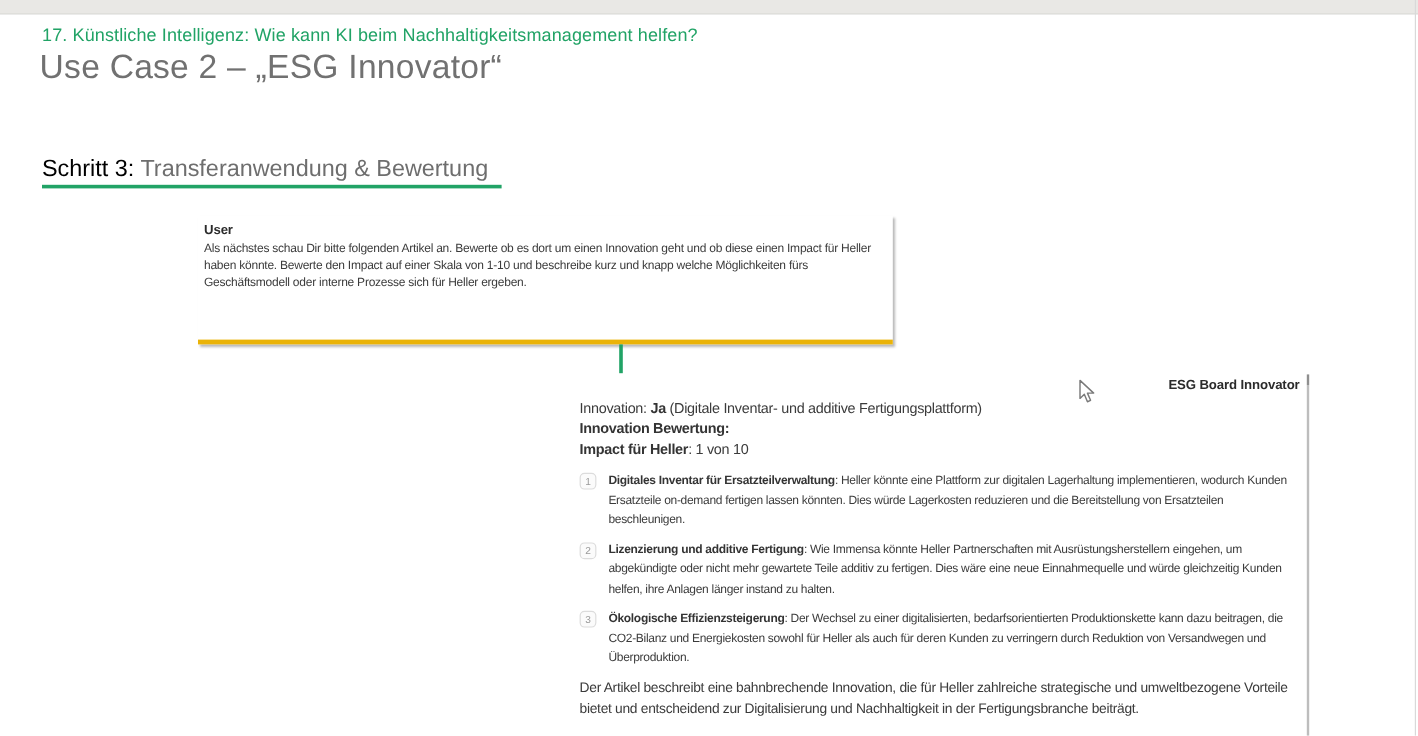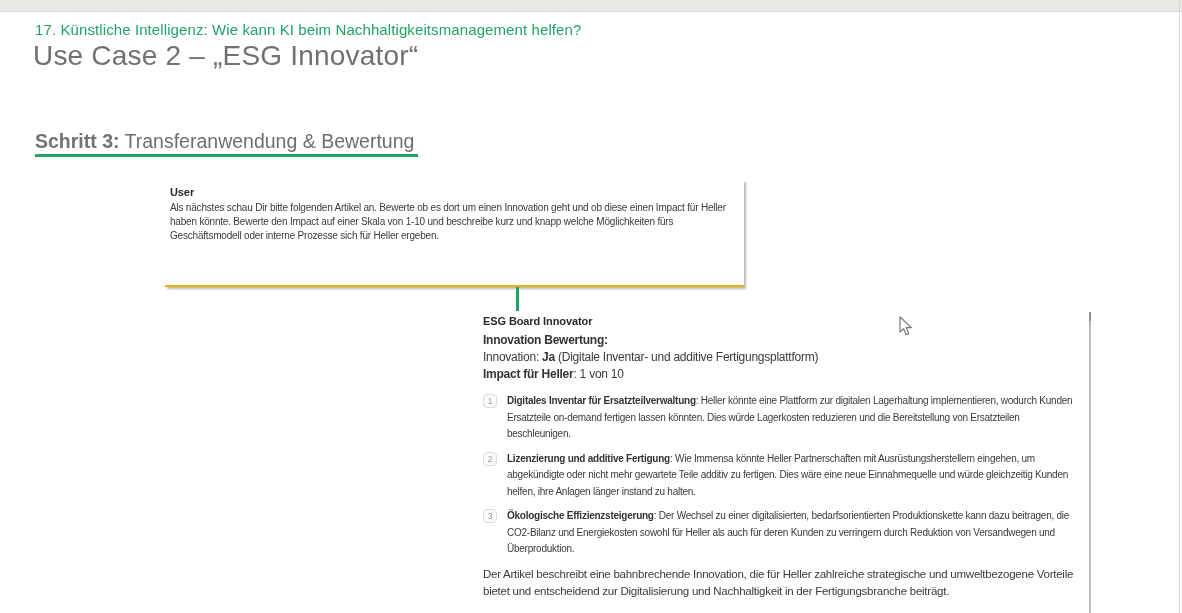--- a/index.html
+++ b/index.html
@@ -24,49 +24,49 @@
     font-size: 15px; color: #21a366; letter-spacing: 0.1px;
   }
   .slide-title {
     position: absolute; left: 33px; top: 40px;
     font-size: 28px; color: #717171; letter-spacing: 0.2px;
   }
   .step-heading {
     position: absolute; left: 35px; top: 130px;
     font-size: 19.5px; color: #6e6e6e;
   }
-  .step-heading .step-label { font-weight: bold; color: #737373; }
+  .step-heading .step-label { font-weight: normal; color: #000000; }
   .step-underline {
     position: absolute; left: 35px; top: 154px; width: 383px; height: 3px;
     background: #21a366;
   }
   .user-box {
     position: absolute; left: 165px; top: 180px; width: 579px; min-height: 107px;
     background: #ffffff;
     box-shadow: 2px 2px 2px rgba(0,0,0,0.28);
-    border-bottom: 2px solid #eab308;
+    border-bottom: 4px solid #eab308;
     padding: 6px 9px 8px 5px;
   }
   .role-label {
     font-size: 11px; font-weight: bold; color: #2b2b2b; margin-bottom: 3px;
     letter-spacing: -0.1px;
   }
   .chat-text {
     font-size: 10px; line-height: 14px; color: #3b3b3b;
     letter-spacing: -0.2px;
   }
   .chat-url { word-break: break-all; }
   .connector {
     position: absolute; left: 516px; top: 287px; width: 3px; height: 24px;
     background: #21a366;
   }
   .assistant {
     position: absolute; left: 483px; top: 315px; width: 600px;
   }
-  .assistant .role-label { margin-bottom: 5px; }
+  .assistant .role-label { margin-bottom: 5px; text-align: right; }
   .a-line {
     font-size: 12px; line-height: 17px; color: #3b3b3b; letter-spacing: -0.25px;
   }
   .bold { font-weight: bold; color: #343434; }
   .items { margin-top: 10px; }
   .item {
     display: flex; align-items: flex-start; margin-bottom: 8px;
   }
   .item-num {
     flex: 0 0 14px; width: 14px; height: 14px; margin-top: 1px;
@@ -103,22 +103,22 @@
 
 <div class="user-box">
   <div class="role-label">User</div>
   <div class="chat-text">Als nächstes schau Dir bitte folgenden Artikel an. Bewerte ob es dort um einen Innovation geht und ob diese einen Impact für Heller haben könnte. Bewerte den Impact auf einer Skala von 1-10 und beschreibe kurz und knapp welche Möglichkeiten fürs Geschäftsmodell oder interne Prozesse sich für Heller ergeben.</div>
 </div>
 
 <div class="connector"></div>
 
 <div class="assistant">
   <div class="role-label">ESG Board Innovator</div>
+  <div class="a-line"><span>Innovation: </span><span class="bold">Ja</span><span> (Digitale Inventar- und additive Fertigungsplattform)</span></div>
   <div class="a-line bold">Innovation Bewertung:</div>
-  <div class="a-line"><span>Innovation: </span><span class="bold">Ja</span><span> (Digitale Inventar- und additive Fertigungsplattform)</span></div>
   <div class="a-line"><span class="bold">Impact für Heller</span><span>: 1 von 10</span></div>
 
   <div class="items">
     <div class="item">
       <div class="item-num">1</div>
       <div class="item-text"><span class="bold">Digitales Inventar für Ersatzteilverwaltung</span><span>: Heller könnte eine Plattform zur digitalen Lagerhaltung implementieren, wodurch Kunden Ersatzteile on-demand fertigen lassen könnten. Dies würde Lagerkosten reduzieren und die Bereitstellung von Ersatzteilen beschleunigen.</span></div>
     </div>
     <div class="item">
       <div class="item-num">2</div>
       <div class="item-text"><span class="bold">Lizenzierung und additive Fertigung</span><span>: Wie Immensa könnte Heller Partnerschaften mit Ausrüstungsherstellern eingehen, um abgekündigte oder nicht mehr gewartete Teile additiv zu fertigen. Dies wäre eine neue Einnahmequelle und würde gleichzeitig Kunden helfen, ihre Anlagen länger instand zu halten.</span></div>

